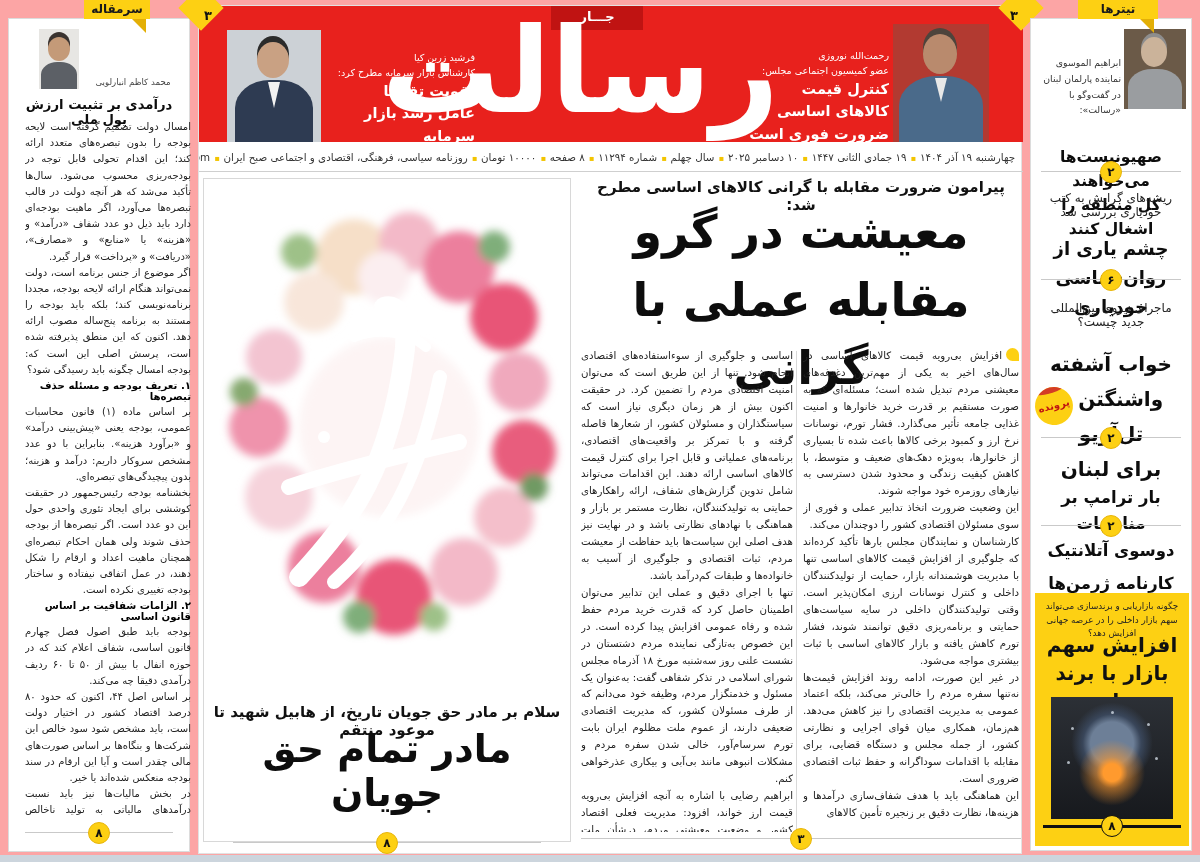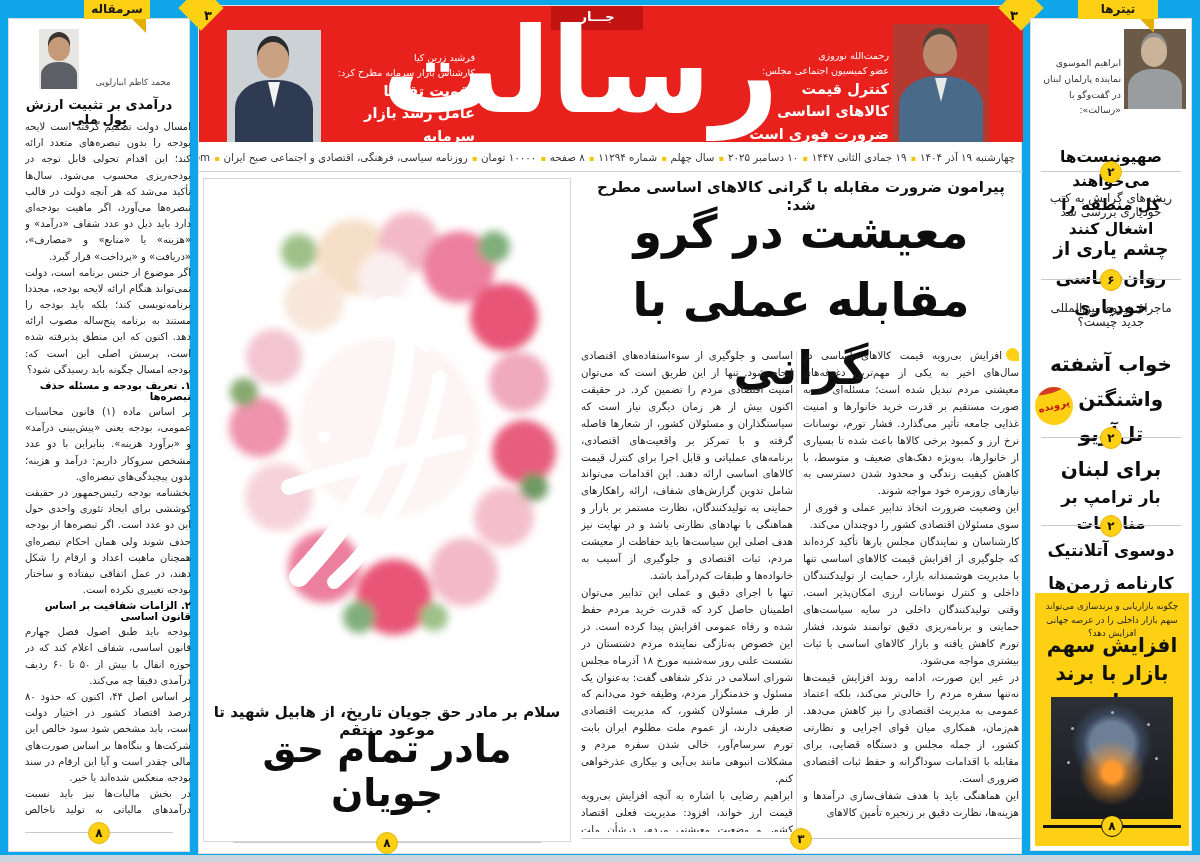--- a/index.html
+++ b/index.html
@@ -1,17 +1,17 @@
 <!DOCTYPE html>
 <html lang="fa" dir="rtl"><head>
 <meta charset="utf-8">
 <style>
   html,body{margin:0;padding:0;}
   body{background:#e9e9e9;font-family:"DejaVu Sans",sans-serif;}
-  #page{position:relative;width:1200px;height:862px;background:#0ea5e9;overflow:hidden;direction:rtl;}
+  #page{position:relative;width:1200px;height:862px;background:#fca5a5;overflow:hidden;direction:rtl;}
   .abs{position:absolute;}
   .panel{position:absolute;background:#fff;border:1px solid #dcdcdc;box-sizing:border-box;}
   .ml{white-space:pre-line;}
   
   .tab{position:absolute;background:#fdd013;color:#1a1a1a;font-weight:bold;font-size:12px;
        text-align:center;line-height:19px;height:19px;z-index:5;}
   .tab::after{content:"";position:absolute;right:4px;top:19px;border:7px solid transparent;
        border-top-color:#e3af06;border-right-color:#e3af06;}
   
   .pgdiv{position:absolute;height:22px;}

